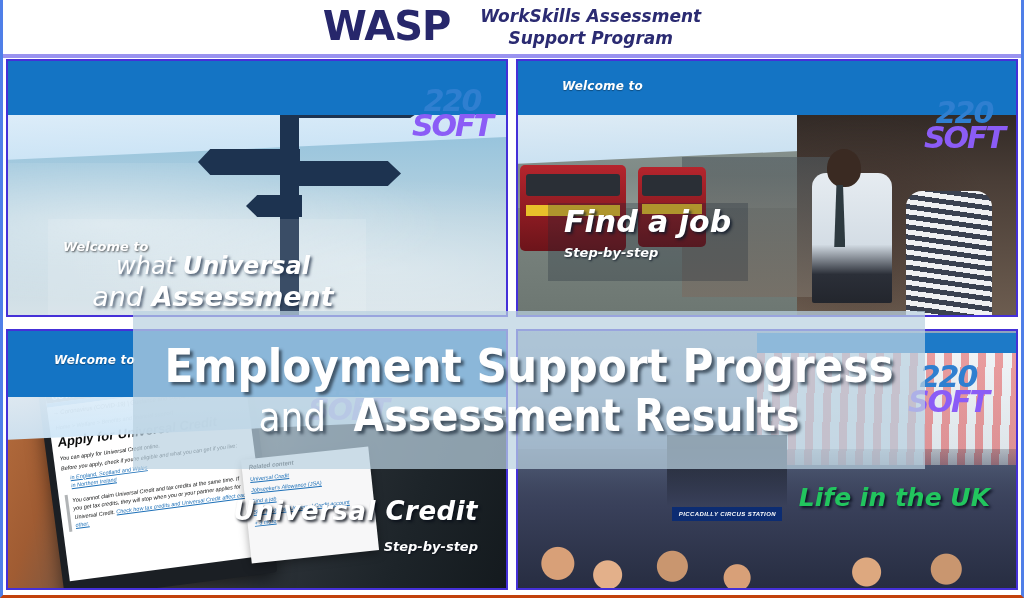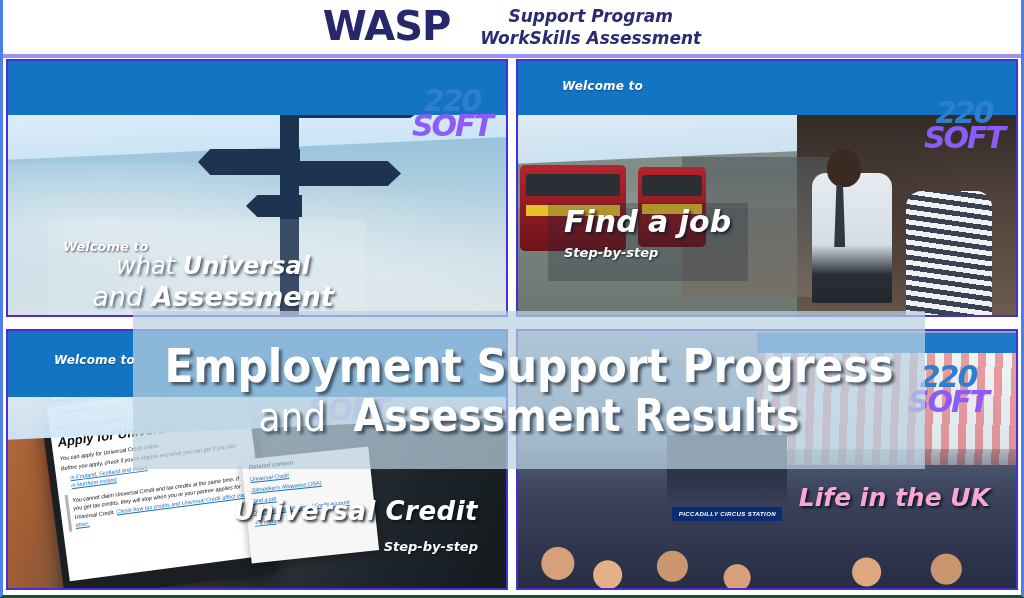--- a/index.html
+++ b/index.html
@@ -8,21 +8,21 @@
     overflow: hidden;
     background: #ffffff;
     font-family: "Liberation Sans", sans-serif;
   }
   #root {
     position: relative;
     width: 1024px; height: 598px;
     background: #ffffff;
     border-left: 3px solid #4f7fe8;
     border-right: 3px solid #4f7fe8;
-    border-bottom: 3px solid #14532d;
+    border-bottom: 3px solid #c2410c;
     overflow: hidden;
   }
 
   
   .header {
     position: absolute; left: 0; top: 0;
     width: 1018px; height: 55px;
     background: #ffffff;
     display: flex; align-items: center; justify-content: center;
     gap: 30px;
@@ -350,21 +350,21 @@
       radial-gradient(circle at 8% 80%, #d8a078 0 16px, rgba(0,0,0,0) 17px),
       radial-gradient(circle at 18% 88%, #e3b08a 0 14px, rgba(0,0,0,0) 15px),
       radial-gradient(circle at 31% 82%, #c9966f 0 15px, rgba(0,0,0,0) 16px),
       radial-gradient(circle at 44% 90%, #d8a078 0 13px, rgba(0,0,0,0) 14px),
       radial-gradient(circle at 70% 86%, #dda87f 0 14px, rgba(0,0,0,0) 15px),
       radial-gradient(circle at 86% 84%, #c9966f 0 15px, rgba(0,0,0,0) 16px),
       linear-gradient(180deg, rgba(45,52,70,.25) 0%, #39405a 40%, #262c40 100%);
   }
   .br-title {
     position: absolute; right: 26px; bottom: 76px;
-    color: #f9a8d4; font-family: "DejaVu Sans", sans-serif;
+    color: #22c55e; font-family: "DejaVu Sans", sans-serif;
     font-size: 25px; font-weight: bold;
     text-shadow: 2px 2px 3px rgba(10,15,30,.9);
     z-index: 7;
     margin-left: 40px;
   }
   .br-sub {
     position: absolute; right: 26px; bottom: 50px;
     color: #ffffff; font-family: "DejaVu Sans", sans-serif;
     font-size: 14px; font-weight: bold;
     text-shadow: 1px 1px 2px rgba(10,15,30,.9);
@@ -397,22 +397,22 @@
   .ov-l2 .bold { font-weight: bold; margin-left: 16px; }
 </style>
 </head>
 <body>
 
 <div id="root">
 
   <div class="header">
     <div class="header-logo">WASP</div>
     <div class="header-sub">
+      <div>WorkSkills Assessment</div>
       <div>Support Program</div>
-      <div>WorkSkills Assessment</div>
     </div>
   </div>
   <div class="header-rule"></div>
 
   <div class="grid">
 
     <div class="panel p-tl">
       <div class="bg-signpost"></div>
       <div class="cloudwash"></div>
       <div class="band"></div>

